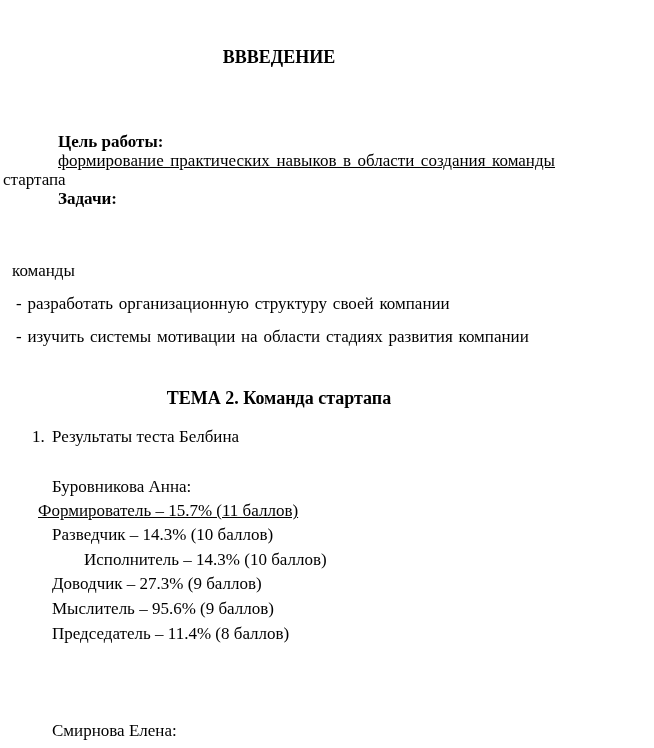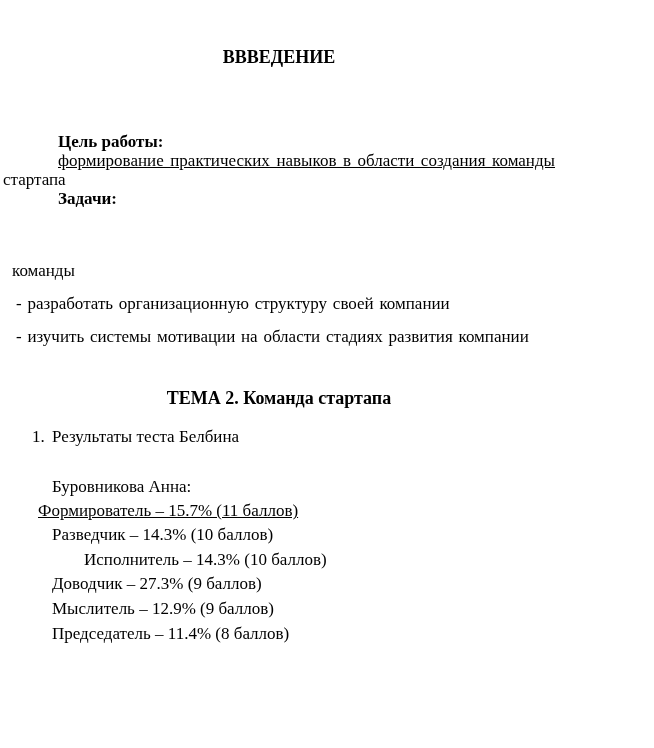--- a/index.html
+++ b/index.html
@@ -61,17 +61,18 @@
 
   <div class="line" style="top:427px; left:32px;">1.</div>
   <div class="line" style="top:427px; left:52px;">Результаты теста Белбина</div>
 
   <div class="line" style="top:477px; left:52px;">Буровникова Анна:</div>
 
   <div class="line" style="top:501px; left:38px;text-decoration:underline;">Формирователь – 15.7% (11 баллов)</div>
   <div class="line" style="top:525px; left:52px;">Разведчик – 14.3% (10 баллов)</div>
   <div class="line" style="top:550px; left:52px;margin-left:32px;">Исполнитель – 14.3% (10 баллов)</div>
   <div class="line" style="top:574px; left:52px;">Доводчик – 27.3% (9 баллов)</div>
-  <div class="line" style="top:599px; left:52px;">Мыслитель – 12.9% (9 баллов)</div>
+  <div class="line" style="top:599px; left:52px;">Мыслитель – 95.6% (9 баллов)</div>
   <div class="line" style="top:624px; left:52px;">Председатель – 11.4% (8 баллов)</div>
 
+  <div class="line" style="top:721px; left:52px;">Смирнова Елена:</div>
 
 </div>
 
 </body></html>

